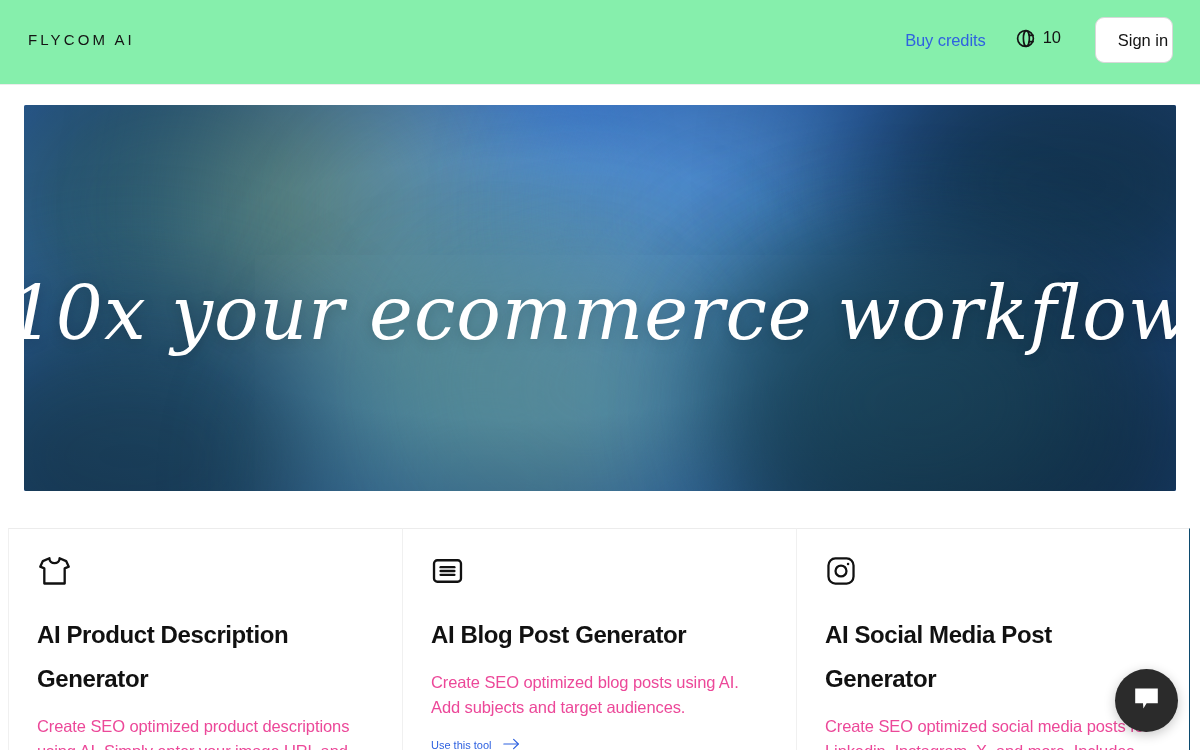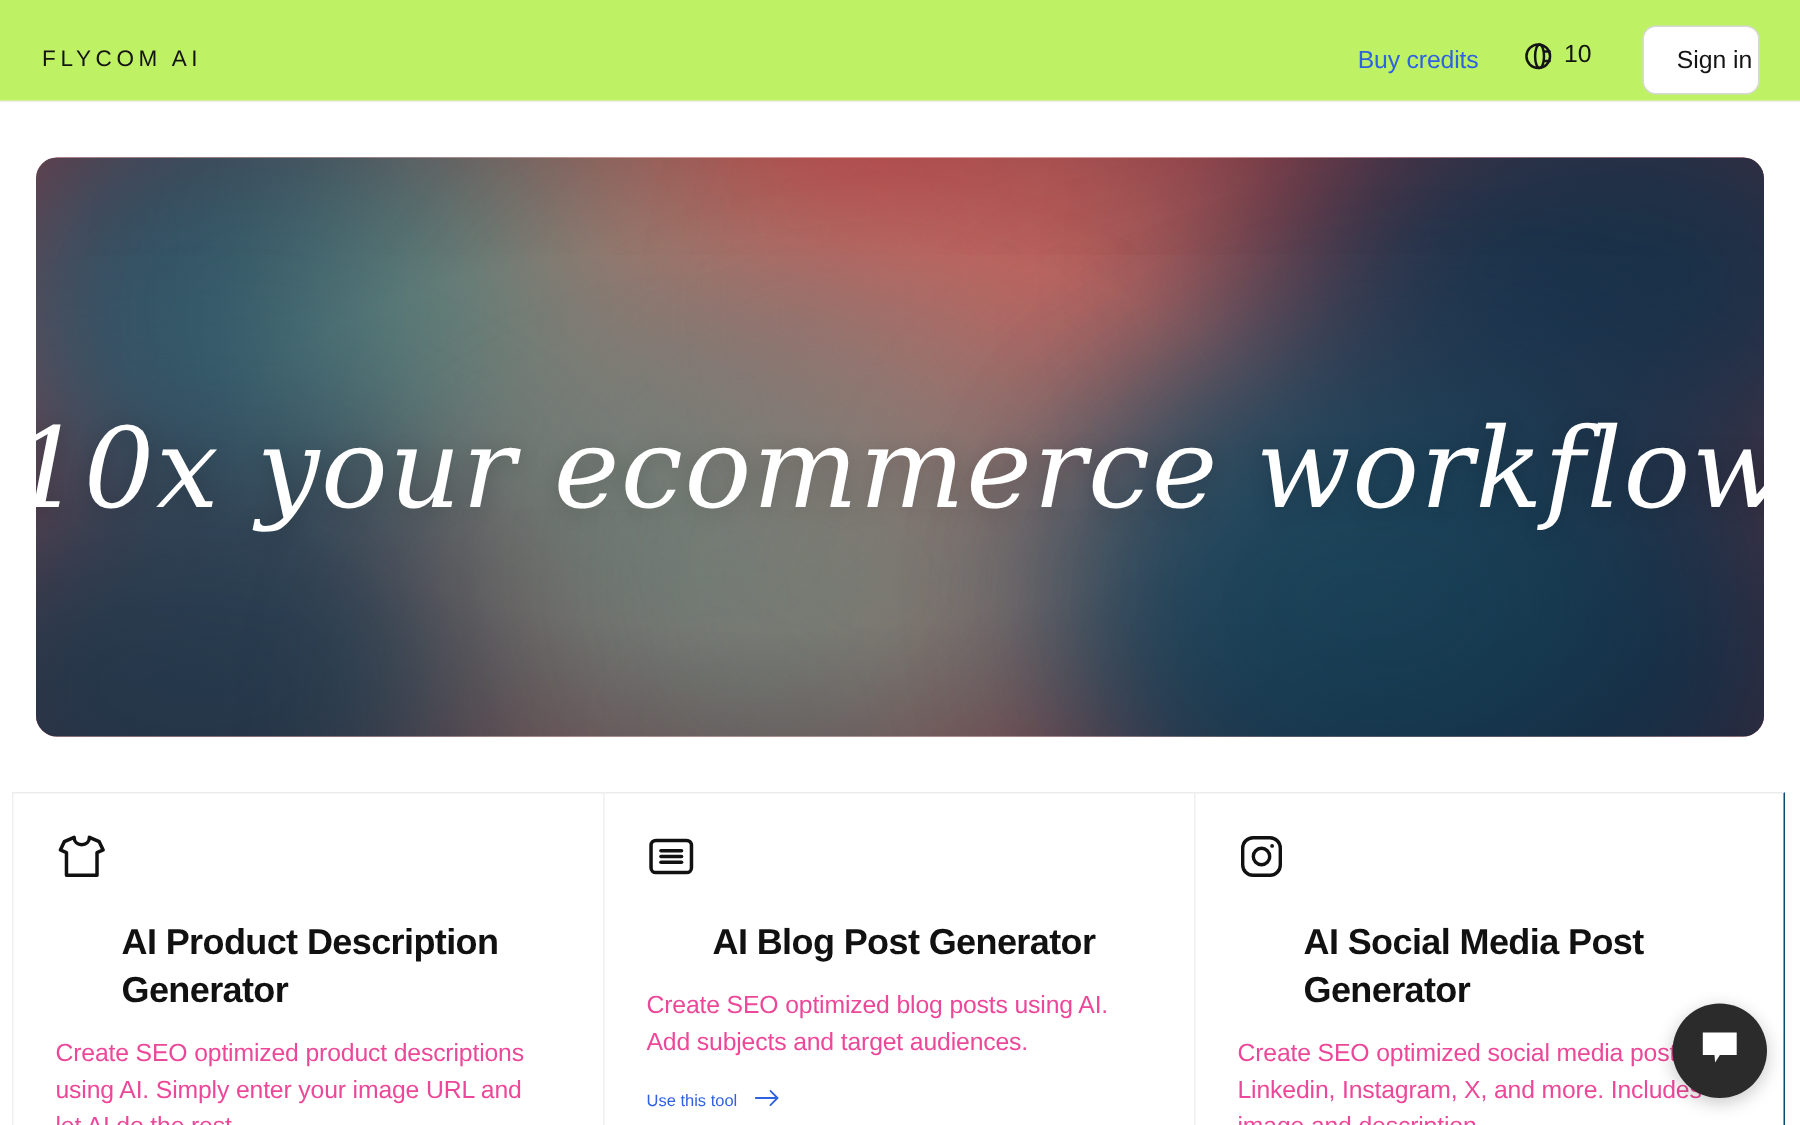--- a/index.html
+++ b/index.html
@@ -6,22 +6,22 @@
   html, body {
     width: 1200px; height: 750px;
     background: #ffffff;
     font-family: "Liberation Sans", sans-serif;
     overflow: hidden;
   }
 
   
   .header {
     position: absolute; top: 0; left: 0;
-    width: 1200px; height: 68px;
-    background: #bef264;
+    width: 1200px; height: 85px;
+    background: #86efac;
     border-bottom: 1px solid #ececec;
     display: flex; align-items: center;
   }
   .logo {
     position: absolute; left: 28px; top: 31px;
     font-size: 15px; font-weight: 500;
     letter-spacing: 3.1px;
     color: #141414;
     font-family: "Liberation Sans", sans-serif;
   }
@@ -44,22 +44,22 @@
     border: 1px solid #d8d8d8; border-radius: 9px;
     background: #fff; font-size: 16.5px; color: #141414;
     display: flex; align-items: center; justify-content: center;
     cursor: pointer; font-family: "Liberation Sans", sans-serif; padding-left: 18px;
   }
 
   
   .hero {
     position: absolute; left: 24px; top: 105px;
     width: 1152px; height: 386px;
-    border-radius: 14px; overflow: hidden;
-    background: #ef4444;
+    border-radius: 2px; overflow: hidden;
+    background: #3b82f6;
     text-align: right;
   }
   .hero-bg { position: absolute; inset: 0; }
   .blob { position: absolute; border-radius: 50%; filter: blur(60px); }
   .b1 { left: -60px;  top: -80px;  width: 420px; height: 360px; background: #2f5f72; opacity: .95; }
   .b2 { left: 180px;  top: -110px; width: 330px; height: 430px; background: #7e9e83; opacity: .55; filter: blur(70px); }
   .b3 { left: 300px;  top: 60px;   width: 360px; height: 380px; background: #4f8487; opacity: .55; }
   .b4 { left: 520px;  top: -60px;  width: 340px; height: 330px; background: #6f9a8c; opacity: .35; }
   .b5 { left: 620px;  top: 120px;  width: 420px; height: 330px; background: #2e6a77; opacity: .6; }
   .b6 { right: -120px; top: -90px; width: 460px; height: 340px; background: #173a55; opacity: .95; filter: blur(70px); }
@@ -104,22 +104,22 @@
     width: 394px; height: 222px;
     padding: 26px 34px 0 28px;
     border-top: 1px solid #ececec;
     border-left: 1px solid #f0f0f0;
     background: #ffffff;
   }
   .card:last-child { border-right: 1px solid #0c4a6e; }
   .card-icon { height: 32px; margin-bottom: 26px; display: block; }
   .card-title {
     font-size: 24px; font-weight: 700; color: #111111;
-    line-height: 32px; letter-spacing: -0.4px;
-    margin-bottom: 13px; max-width: 300px; margin-left: 44px;
+    line-height: 44px; letter-spacing: -0.4px;
+    margin-bottom: 13px; max-width: 300px;
   }
   .card-desc {
     font-size: 16.5px; color: #ec4899;
     line-height: 24.5px; letter-spacing: -0.1px;
     max-width: 335px;
   }
   .card-link {
     display: flex; align-items: center; gap: 11px;
     margin-top: 18px;
     font-size: 11px; color: #2f62e0;

